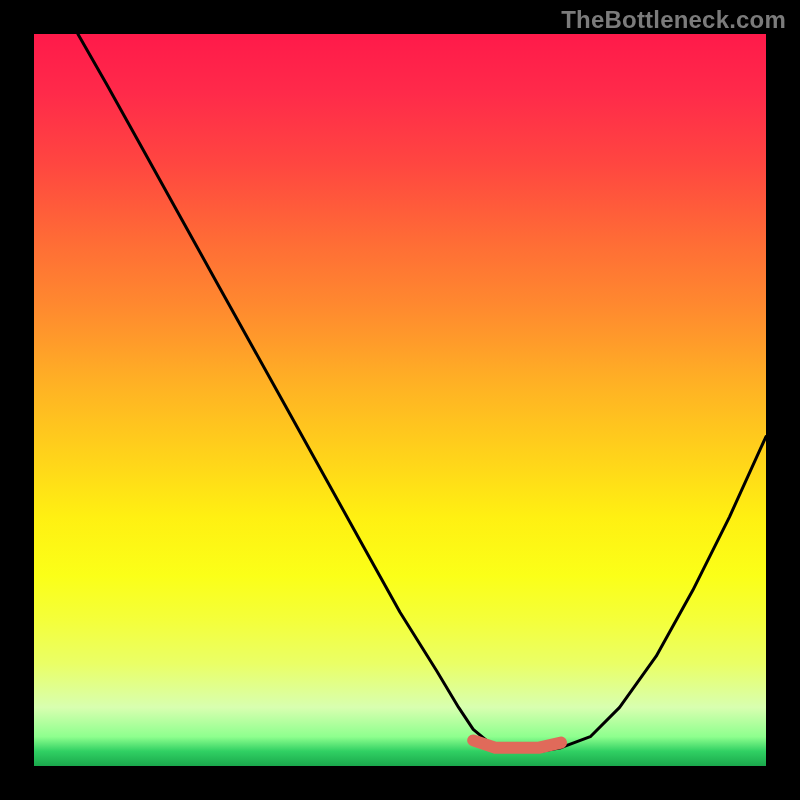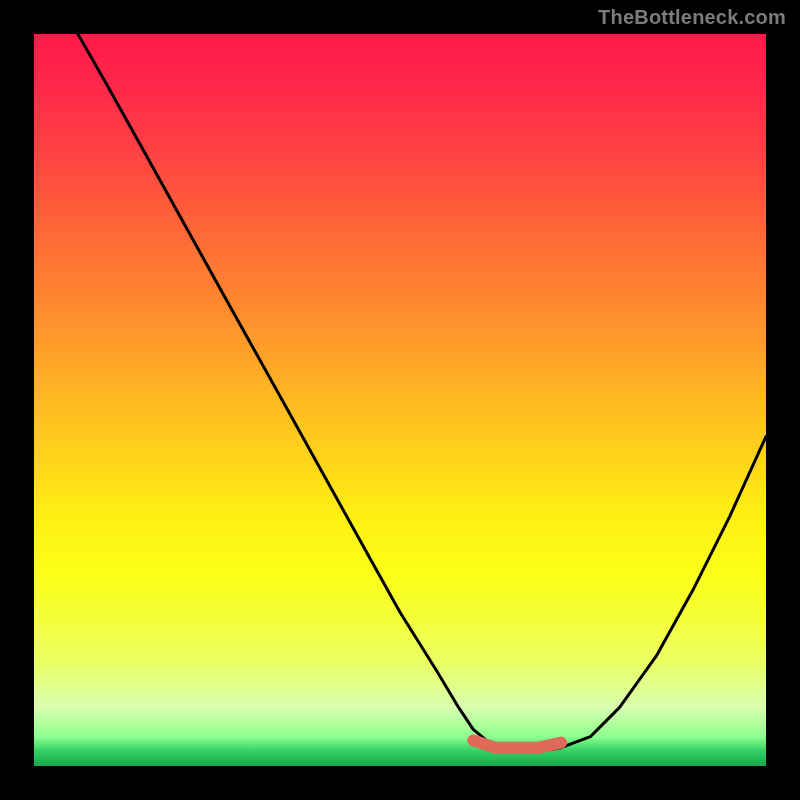--- a/index.html
+++ b/index.html
@@ -8,21 +8,21 @@
     position: relative;
     width: 800px;
     height: 800px;
     background: #fff;
   }
   .watermark {
     position: absolute;
     top: 6px;
     right: 14px;
     font-family: Arial, Helvetica, sans-serif;
-    font-size: 20px;
+    font-size: 24px;
     font-weight: 600;
     color: #7b7b7b;
     letter-spacing: 0.2px;
     z-index: 10;
   }
   .plot-area {
     position: absolute;
     left: 34px;
     top: 34px;
     width: 732px;   

